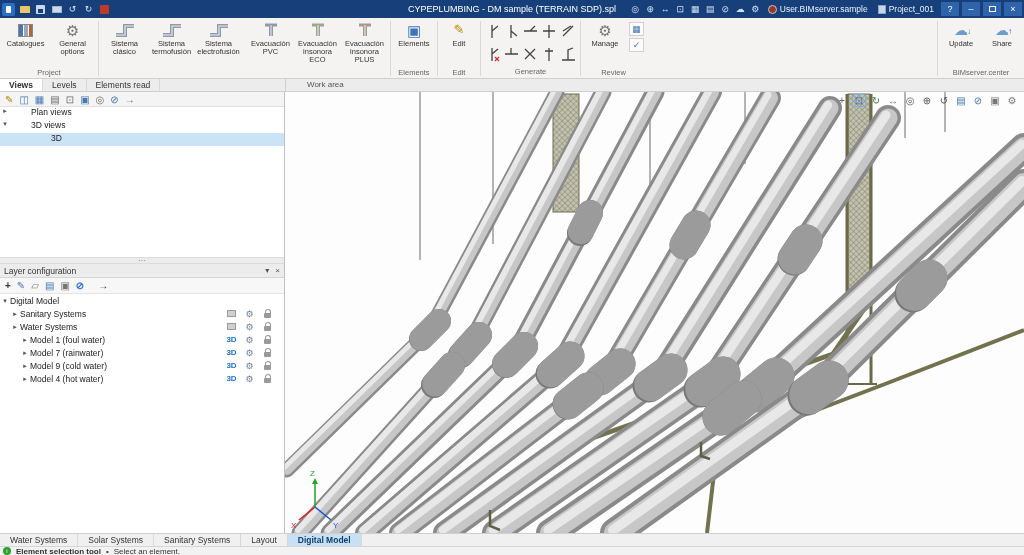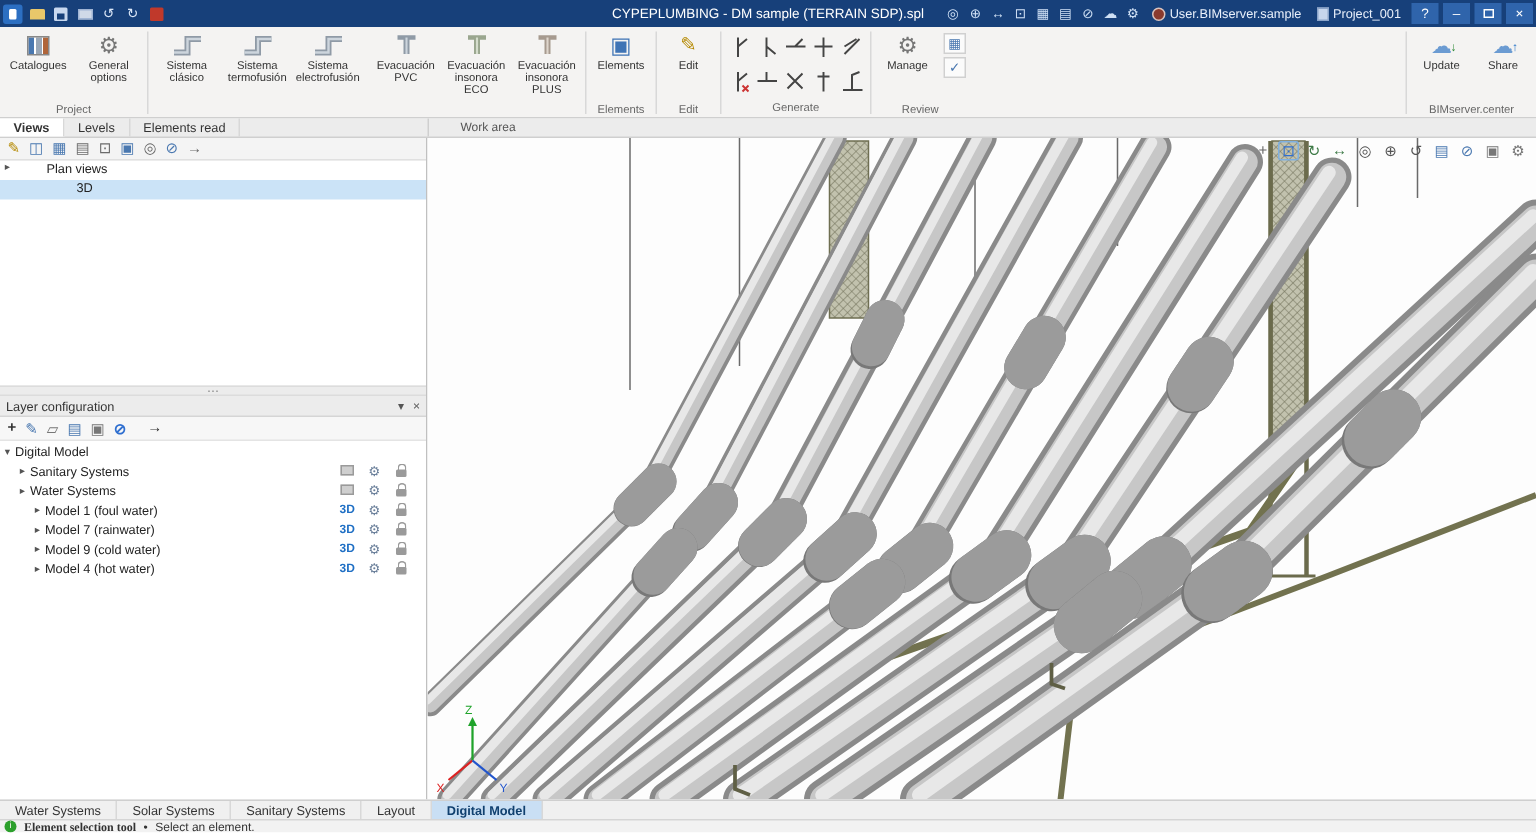--- a/index.html
+++ b/index.html
@@ -85,21 +85,21 @@
 eafc;border:1px solid #7fb0e0;border-radius:2px;}
   .scene{position:absolute;top:0;left:0;}
 
   
   .bottomtabs{position:absolute;top:533px;left:0;width:1024px;height:13px;background:#f0f0f0;border-top:1px solid #cfcfcf;display:flex;}
   .btab{padding:0 10px;line-height:12px;font-size:8.5px;color:#333;border-right:1px solid #d8d8d8;}
   .btab.active{background:#c9dff4;color:#10406f;font-weight:bold;}
   .statusbar{position:absolute;top:546px;left:0;width:1024px;height:9px;background:#f2f2f2;border-top:1px solid #d5d5d5;display:flex;align-items:center;gap:5px;padding-left:3px;font-size:8px;color:#333;}
   .infoico{width:8px;height:8px;border-radius:50%;background:#2ca02c;color:#fff;font-size:6px;line-height:8px;text-align:center;}
   .infoico:before{content:"i";}
-  .st-bold{font-weight:bold;font-family:Liberation Serif, serif;}
+  .st-bold{font-weight:bold;}
 </style>
 </head>
 <body>
 
 <div class="root">
 
   <div class="titlebar">
     <span class="applogo"></span>
     <span class="tbx">
         <span class="ico-open"></span>
@@ -362,20 +362,24 @@
       <span style="color:#6b6b6b">◎</span>
       <span style="color:#4a78b0">⊘</span>
       <span style="color:#6b6b6b">→</span>
     </div>
 
     <div class="vtree">
       <div class="trow">
         <span class="chev">▸</span>
         <span>Plan views</span>
       </div>
+      <div class="trow">
+        <span class="chev">▾</span>
+        <span>3D views</span>
+      </div>
       <div class="trow sel">
         <span class="chev ind2"></span>
         <span>3D</span>
       </div>
     </div>
 
     <div class="splitter">⋯</div>
 
     <div class="layerhdr">
       <span>Layer configuration</span>

